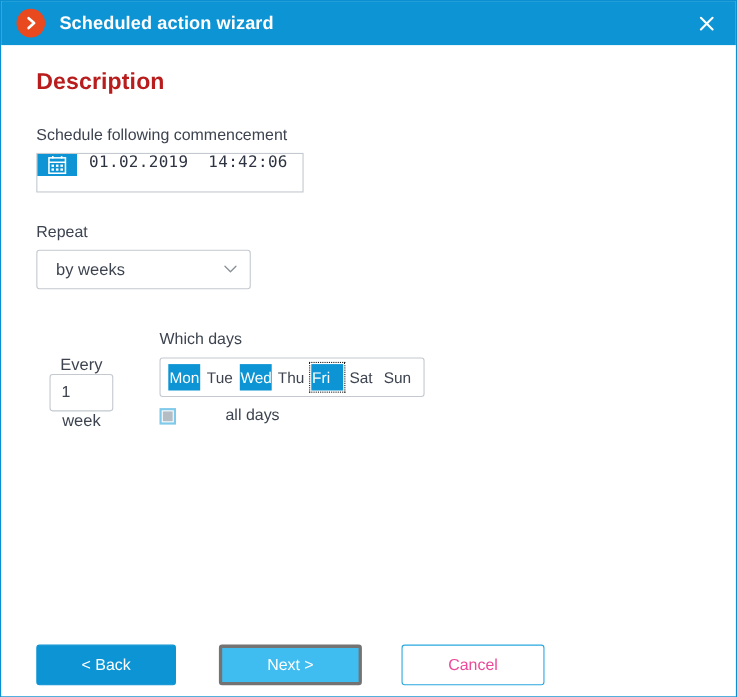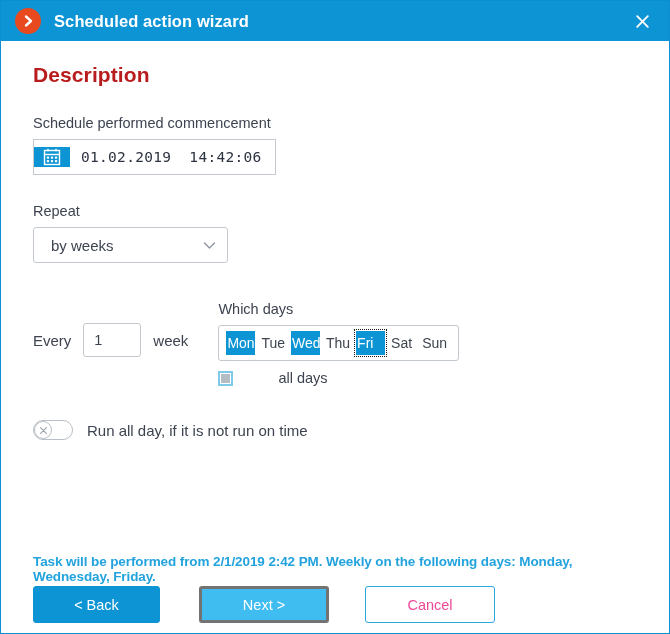--- a/index.html
+++ b/index.html
@@ -86,21 +86,21 @@
   .field-label {
     font-size: 14.5px;
     color: #3d4450;
     margin-top: 28px;
   }
 
   
   .datetime-field {
     margin-top: 8px;
     display: inline-flex;
-    align-items: center;
+    align-items: flex-start;
     border: 1px solid #c3c9cf;
     background: #ffffff;
     height: 36px;
     box-sizing: border-box;
   }
   .calendar-button {
     width: 36px;
     background: #0c94d4;
     display: flex;
     align-items: center;
@@ -148,20 +148,21 @@
   
   .schedule-row {
     margin-top: 38px;
     display: flex;
     align-items: flex-start;
   }
   .every-group {
     display: flex;
     align-items: center;
     padding-top: 22px;
+    flex-direction: column;
   }
   .every-label, .week-label {
     font-size: 15px;
     color: #3d4450;
   }
   .every-input {
     width: 58px;
     height: 34px;
     margin: 0 12px;
     border: 1px solid #c3c9cf;
@@ -353,21 +354,21 @@
         <path d="M2.2 2.2 L12.8 12.8 M12.8 2.2 L2.2 12.8" stroke="#ffffff" stroke-width="1.9" stroke-linecap="round"></path>
       </svg>
     </div>
   </div>
 
   <div class="body">
 
     <div class="page-title">Description</div>
 
     
-    <div class="field-label">Schedule performed commencement</div>
+    <div class="field-label">Schedule following commencement</div>
     <div class="datetime-field">
       <div class="calendar-button">
         <svg width="20" height="20" viewBox="0 0 20 20">
           <rect x="2.5" y="3.5" width="15" height="14" fill="none" stroke="#ffffff" stroke-width="1.4"></rect>
           <line x1="2.5" y1="7.5" x2="17.5" y2="7.5" stroke="#ffffff" stroke-width="1.4"></line>
           <line x1="6" y1="1.8" x2="6" y2="4.2" stroke="#ffffff" stroke-width="1.4"></line>
           <line x1="14" y1="1.8" x2="14" y2="4.2" stroke="#ffffff" stroke-width="1.4"></line>
           <rect x="4.8" y="9.6" width="2.3" height="2.1" fill="#ffffff"></rect>
           <rect x="8.85" y="9.6" width="2.3" height="2.1" fill="#ffffff"></rect>
           <rect x="12.9" y="9.6" width="2.3" height="2.1" fill="#ffffff"></rect>
@@ -414,33 +415,22 @@
           <span class="all-days-check">
             <span class="inner"></span>
           </span>
           <span class="all-days-label">all days</span>
         </div>
       </div>
 
     </div>
 
     
-    <div class="toggle-row">
-      <span class="toggle-switch">
-        <span class="toggle-knob">
-          <svg width="9" height="9" viewBox="0 0 9 9">
-            <path d="M1.6 1.6 L7.4 7.4 M7.4 1.6 L1.6 7.4" stroke="#9aa1a9" stroke-width="1.1" stroke-linecap="round"></path>
-          </svg>
-        </span>
-      </span>
-      <span class="toggle-label">Run all day, if it is not run on time</span>
-    </div>
-
-    
-    <div class="summary">Task will be performed from 2/1/2019 2:42 PM. Weekly on the following days: Monday, Wednesday, Friday.</div>
+
+    
 
     
     <div class="footer">
       <div class="btn btn-back">&lt; Back</div>
       <div class="btn btn-next">Next &gt;</div>
       <div class="btn btn-cancel">Cancel</div>
     </div>
 
   </div>
 </div>

